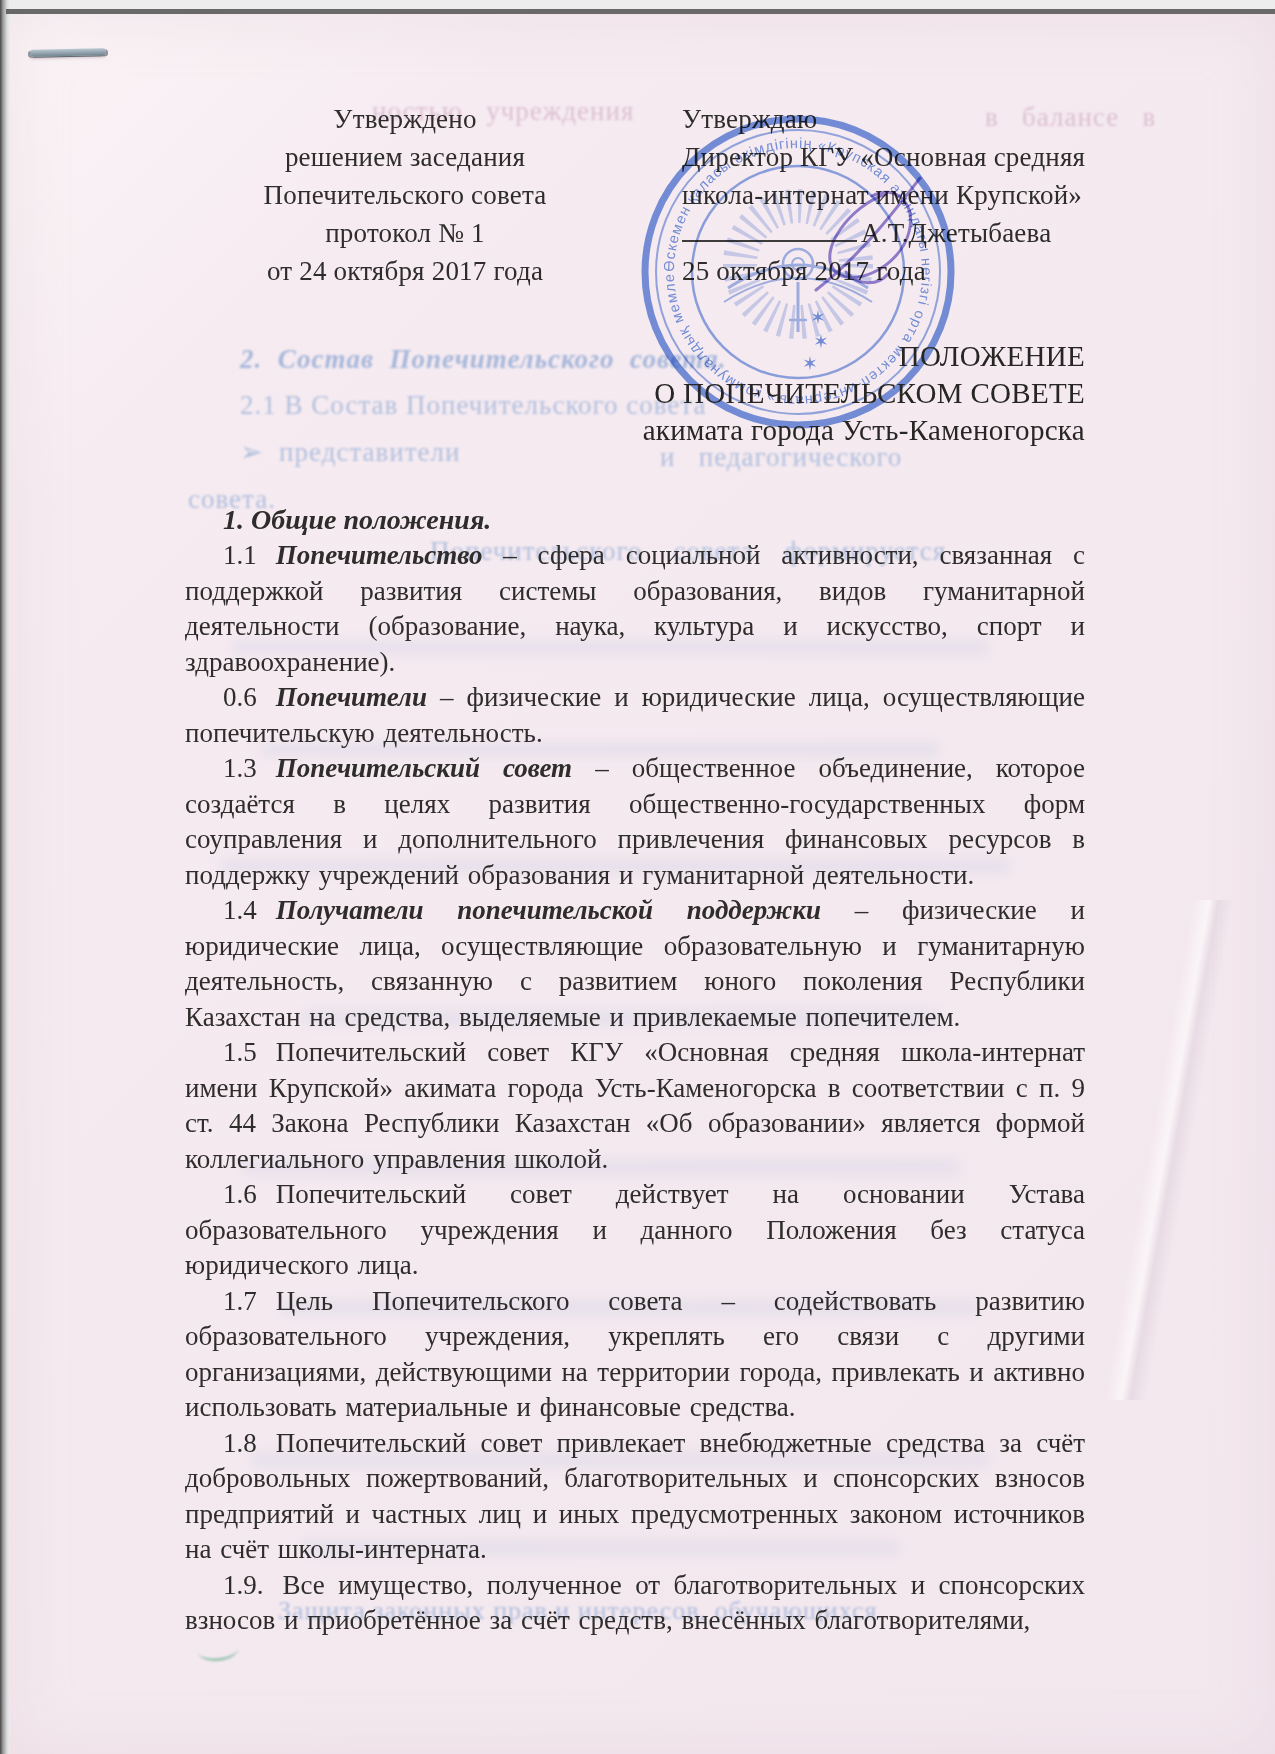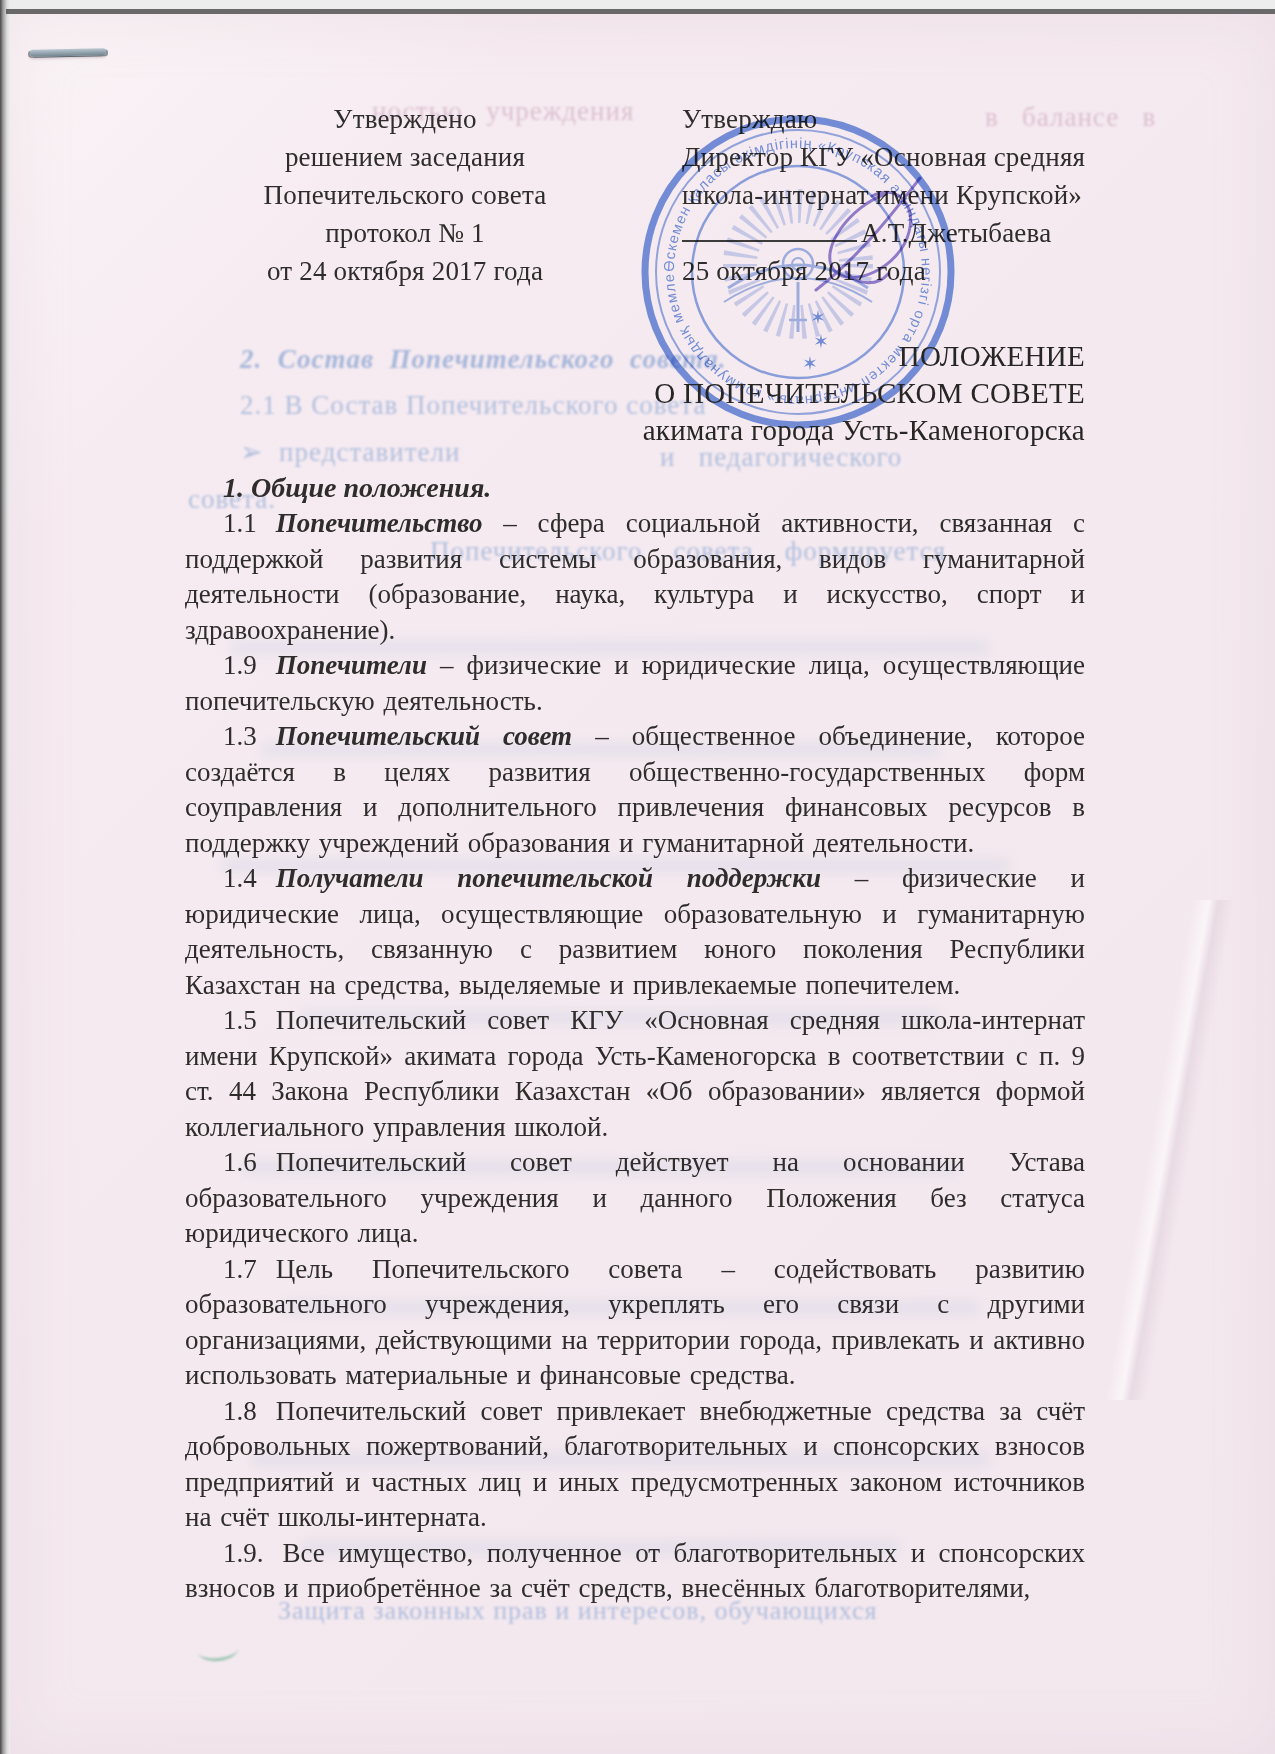--- a/index.html
+++ b/index.html
@@ -27,21 +27,21 @@
   .crease{position:absolute;pointer-events:none;background:linear-gradient(100deg,rgba(255,255,255,0) 45%,rgba(255,255,255,.55) 50%,rgba(200,180,195,.25) 53%,rgba(255,255,255,0) 58%);}
   
   .approval{position:absolute;font-size:27px;line-height:38px;letter-spacing:.2px;}
   .approval-left{left:190px;top:100px;width:430px;text-align:center;}
   .approval-right{left:672px;top:100px;width:440px;margin-left:10px;}
   .sig-row{white-space:nowrap;}
   .sig-line{display:inline-block;width:175px;height:24px;border-bottom:2px solid #3e3c3a;margin-right:4px;vertical-align:baseline;}
   
   .doc{position:absolute;left:185px;top:338px;width:900px;}
   .title-line{font-weight:normal;font-size:29px;line-height:37px;text-align:right;letter-spacing:.3px;color:#272624;}
-  .sec-heading{margin:20px 0 0 38px;font-size:28px;line-height:37px;font-weight:bold;font-style:italic;}
+  .sec-heading{margin:52px 0 0 38px;font-size:28px;line-height:37px;font-weight:bold;font-style:italic;}
   p.body{margin:0;font-size:27px;line-height:35.5px;text-align:justify;text-indent:38px;word-spacing:2px;}
   .pnum{margin-right:19px;}
   .pterm{font-weight:bold;font-style:italic;}
   
   .stamp{position:absolute;left:632px;top:106px;mix-blend-mode:multiply;opacity:.84;filter:blur(.4px);}
   .sig-ink{position:absolute;left:788px;top:172px;mix-blend-mode:multiply;opacity:.9;}
   
   .ghost{position:absolute;white-space:pre;filter:blur(1.1px);font-size:27px;letter-spacing:1px;}
   .ghost-pink{color:rgba(190,140,170,.45);}
   .ghost-blue{color:rgba(110,150,205,.5);}
@@ -134,21 +134,21 @@
 </svg>
 
 <div class="doc">
   <div class="title-line">ПОЛОЖЕНИЕ</div>
   <div class="title-line">О ПОПЕЧИТЕЛЬСКОМ СОВЕТЕ</div>
   <div class="title-line">акимата города Усть-Каменогорска</div>
 
   <div class="sec-heading">1. Общие положения.</div>
 
   <p class="body"><span class="pnum">1.1</span><span class="pterm">Попечительство</span><span> – сфера социальной активности, связанная с поддержкой развития системы образования, видов гуманитарной деятельности (образование, наука, культура и искусство, спорт и здравоохранение).</span></p>
-  <p class="body"><span class="pnum">1.9</span><span class="pterm">Попечители</span><span> – физические и юридические лица, осуществляющие попечительскую деятельность.</span></p>
+  <p class="body"><span class="pnum">0.6</span><span class="pterm">Попечители</span><span> – физические и юридические лица, осуществляющие попечительскую деятельность.</span></p>
   <p class="body"><span class="pnum">1.3</span><span class="pterm">Попечительский совет</span><span> – общественное объединение, которое создаётся в целях развития общественно-государственных форм соуправления и дополнительного привлечения финансовых ресурсов в поддержку учреждений образования и гуманитарной деятельности.</span></p>
   <p class="body"><span class="pnum">1.4</span><span class="pterm">Получатели попечительской поддержки</span><span> – физические и юридические лица, осуществляющие образовательную и гуманитарную деятельность, связанную с развитием юного поколения Республики Казахстан на средства, выделяемые и привлекаемые попечителем.</span></p>
   <p class="body"><span class="pnum">1.5</span><span>Попечительский совет КГУ «Основная средняя школа-интернат имени Крупской» акимата города Усть-Каменогорска в соответствии с п. 9 ст. 44 Закона Республики Казахстан «Об образовании» является формой коллегиального управления школой.</span></p>
   <p class="body"><span class="pnum">1.6</span><span>Попечительский совет действует на основании Устава образовательного учреждения и данного Положения без статуса юридического лица.</span></p>
   <p class="body"><span class="pnum">1.7</span><span>Цель Попечительского совета – содействовать развитию образовательного учреждения, укреплять его связи с другими организациями, действующими на территории города, привлекать и активно использовать материальные и финансовые средства.</span></p>
   <p class="body"><span class="pnum">1.8</span><span>Попечительский совет привлекает внебюджетные средства за счёт добровольных пожертвований, благотворительных и спонсорских взносов предприятий и частных лиц и иных предусмотренных законом источников на счёт школы-интерната.</span></p>
   <p class="body"><span class="pnum">1.9.</span><span>Все имущество, полученное от благотворительных и спонсорских взносов и приобретённое за счёт средств, внесённых благотворителями,</span></p>
 </div>
 
 </body></html>

